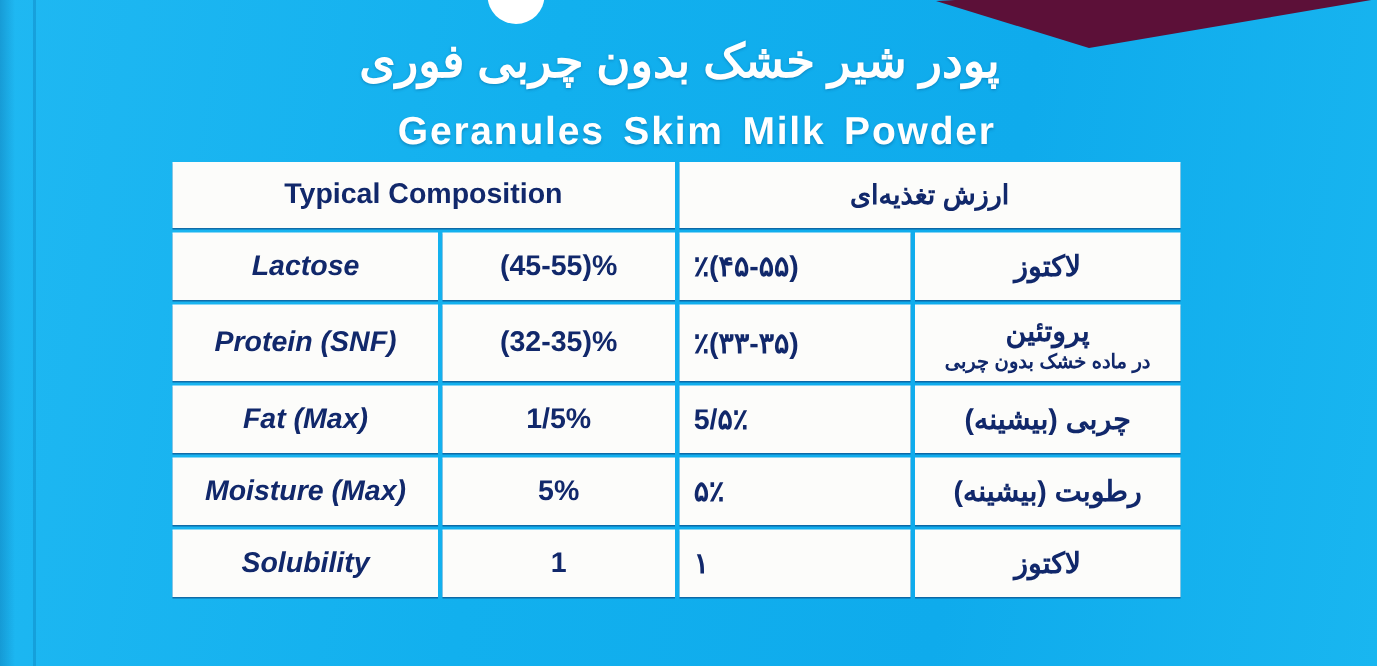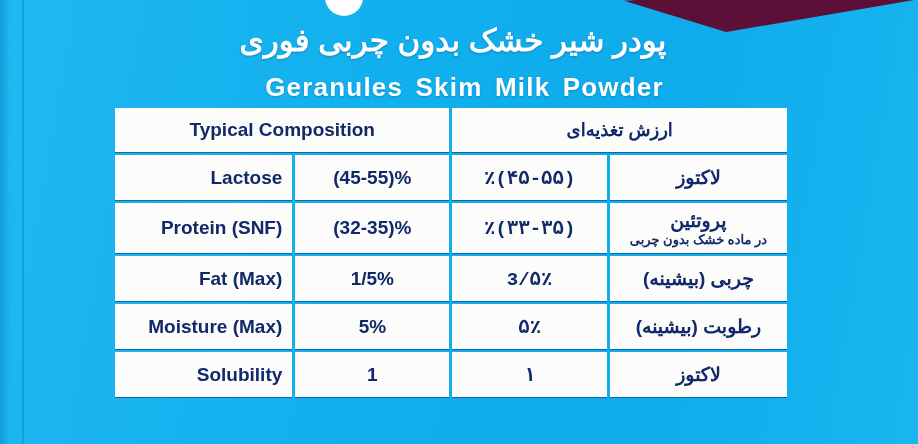--- a/index.html
+++ b/index.html
@@ -95,23 +95,23 @@
     margin-left: 48px;
   }
 
   .head-cell {
     text-align: center;
     font-size: 21px;
     height: 44px;
   }
   .head-cell.fa { direction: rtl; font-size: 18px; }
 
-  .col-en-name { width: 178px; text-align: right; height: 45px; }
+  .col-en-name { width: 178px; text-align: center; height: 45px; font-style: italic; }
   .col-en-val  { width: 155px; text-align: center; }
-  .col-fa-val  { width: 155px; text-align: center; direction: rtl; font-family: Liberation Mono, monospace; }
+  .col-fa-val  { width: 155px; text-align: left; direction: rtl; }
   .col-fa-name { width: 178px; text-align: center; direction: rtl; }
 
   .fa-sub {
     display: block;
     font-size: 13px;
     font-weight: bold;
     line-height: 1.1;
     margin-top: 1px;
   }
 
@@ -149,21 +149,21 @@
       <td class="col-fa-val">(۳۳-۳۵)٪</td>
       <td class="col-fa-name">
         <span>پروتئین</span>
         <span class="fa-sub">در ماده خشک بدون چربی</span>
       </td>
     </tr>
 
     <tr>
       <td class="col-en-name">Fat (Max)</td>
       <td class="col-en-val">1/5%</td>
-      <td class="col-fa-val">3/۵٪</td>
+      <td class="col-fa-val">5/۵٪</td>
       <td class="col-fa-name">چربی (بیشینه)</td>
     </tr>
 
     <tr>
       <td class="col-en-name">Moisture (Max)</td>
       <td class="col-en-val">5%</td>
       <td class="col-fa-val">۵٪</td>
       <td class="col-fa-name">رطوبت (بیشینه)</td>
     </tr>
 

